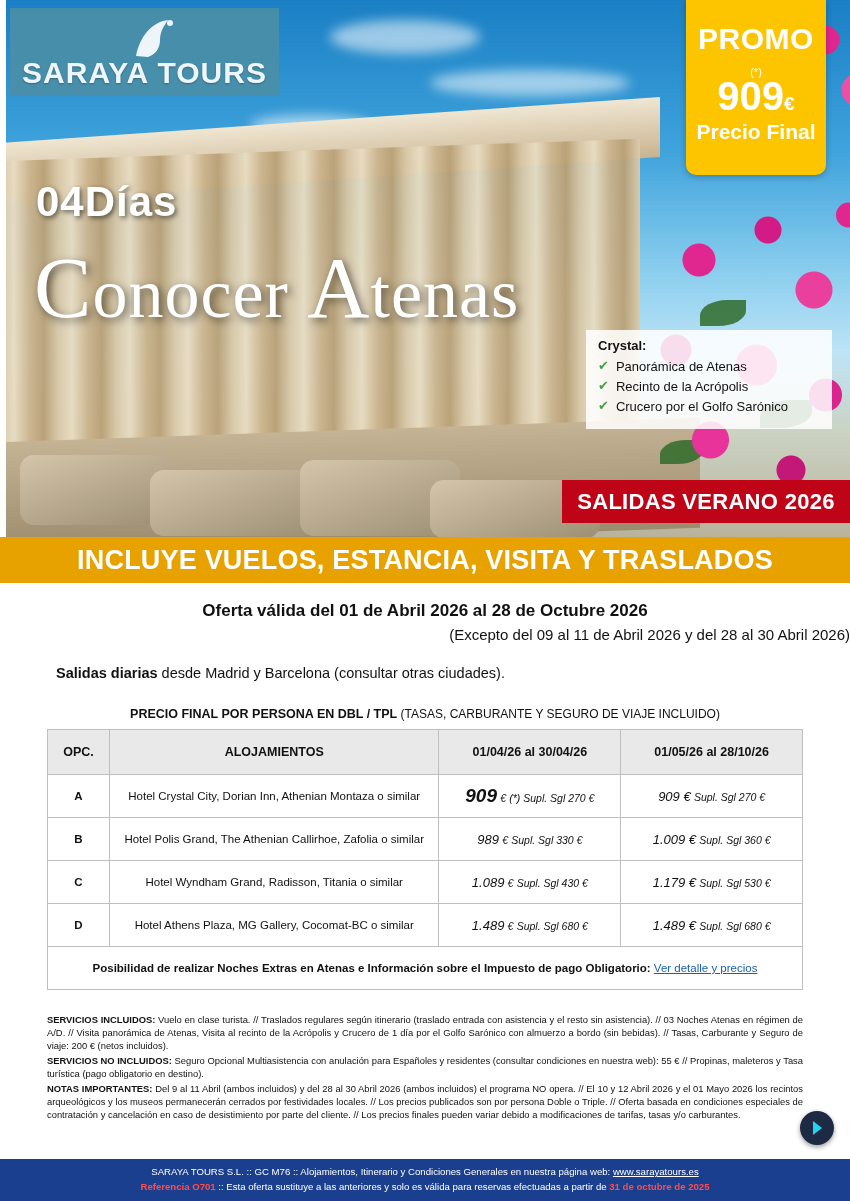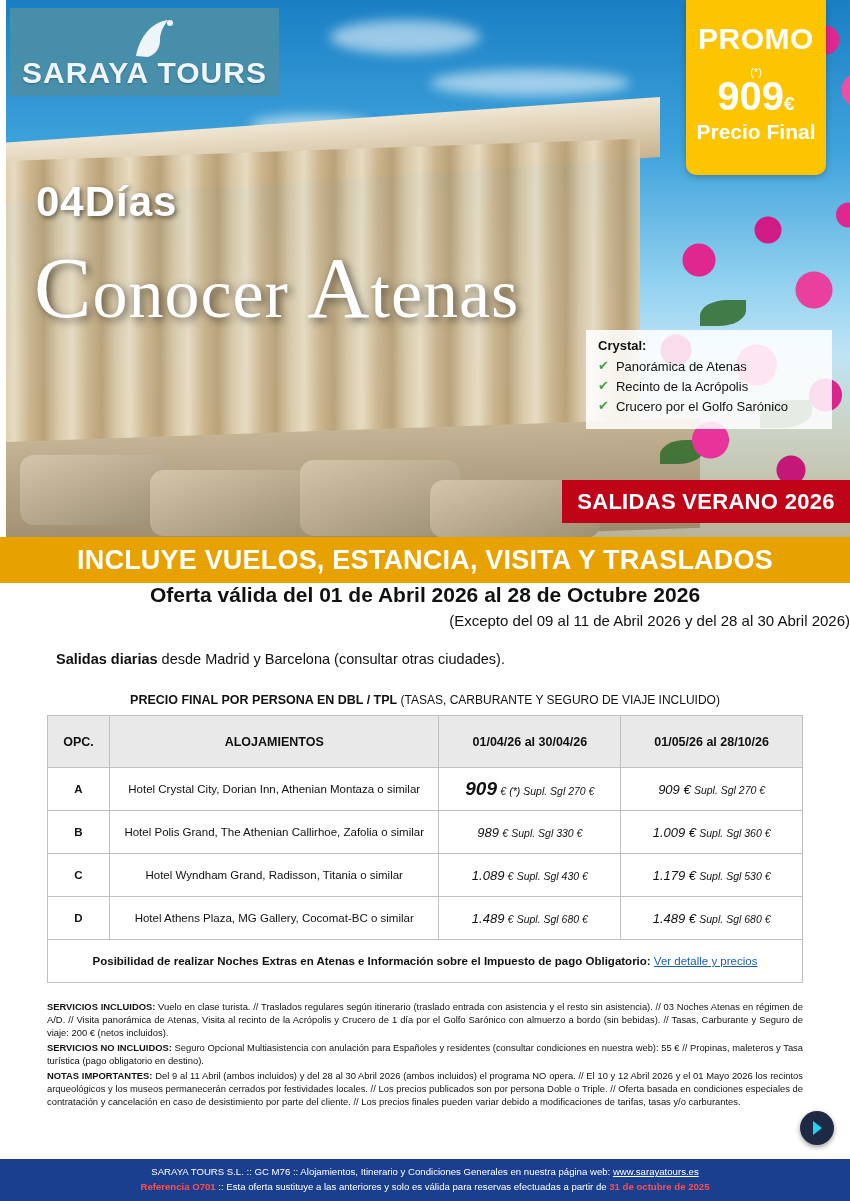--- a/index.html
+++ b/index.html
@@ -139,57 +139,58 @@
   .strip {
     position:absolute; left:0; top:537px; width:850px; height:46px;
     background:#e8a200; color:#fff;
     display:flex; align-items:center; justify-content:center;
     font-size:27px; font-weight:bold; letter-spacing:.2px;
   }
 
   
   .body-wrap { position:absolute; left:0; top:583px; width:850px; }
   .offer-title {
-    text-align:center; font-size:21px; font-weight:bold; color:#111;
+    text-align:center; font-size:17px; font-weight:bold; color:#111;
+    margin-top:18px;
   }
   .offer-sub { text-align:right; font-size:15px; color:#111; margin-top:5px;margin-left:6px; }
   .salidas-diarias { font-size:14.5px; color:#111; margin:22px 0 0 56px; }
   .salidas-diarias b { font-weight:bold; }
 
   
   .tbl-caption {
     text-align:center; font-size:12px; margin:26px 0 8px 0; color:#111;
   }
   .tbl-caption b { font-size:12.5px; }
   table.prices {
     width:756px; margin:0 auto; border-collapse:collapse;
     background:#fff;
   }
   table.prices th, table.prices td {
     border:1px solid #bfbfbf; padding:0;
   }
   table.prices thead th {
     background:#e9e9e9; color:#111; font-size:12.5px; font-weight:bold;
-    height:52px; text-align:center;
+    height:45px; text-align:center;
   }
   table.prices tbody td { height:43px; font-size:11.5px; text-align:center; color:#111; }
   td.opc { font-weight:bold; font-size:12px; width:62px; }
   td.hotel { text-align:left; padding-left:14px; font-size:11.3px; width:330px; }
   td.price { width:182px;font-style:italic; }
   td.price .big { font-size:19px; font-weight:bold; }
   td.price .norm { font-size:13px; }
   td.price .small { font-size:10.5px; }
   .extras-row td {
     height:34px; font-size:11.5px; text-align:center; font-weight:bold;
   }
   .extras-row a { color:#1a5fb4; font-weight:normal; text-decoration:underline; }
 
   
   .fine {
-    width:756px; margin:18px auto 0 auto; font-size:9.4px; color:#111;
+    width:756px; margin:24px auto 0 auto; font-size:9.4px; color:#111;
     line-height:1.38; text-align:justify;
   }
   .fine p { margin:0 0 2px 0; }
   .fine b { font-weight:bold; }
 
   
   .footer {
     position:absolute; left:0; bottom:0; width:850px; height:42px;
     background:#1b3f8f; color:#fff; font-size:9.6px; text-align:center;
     padding-top:7px;

